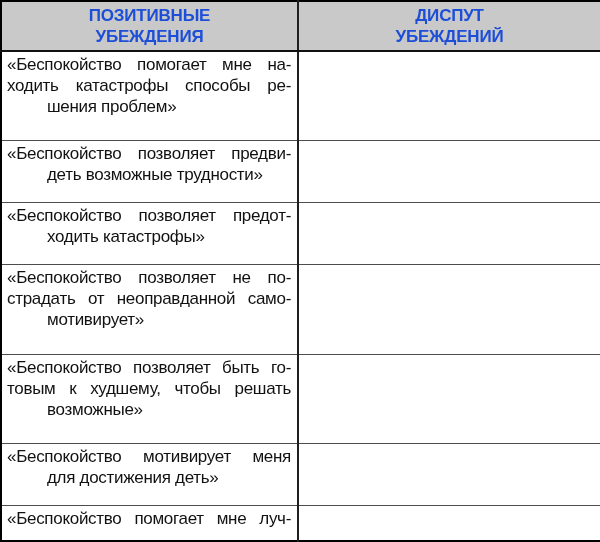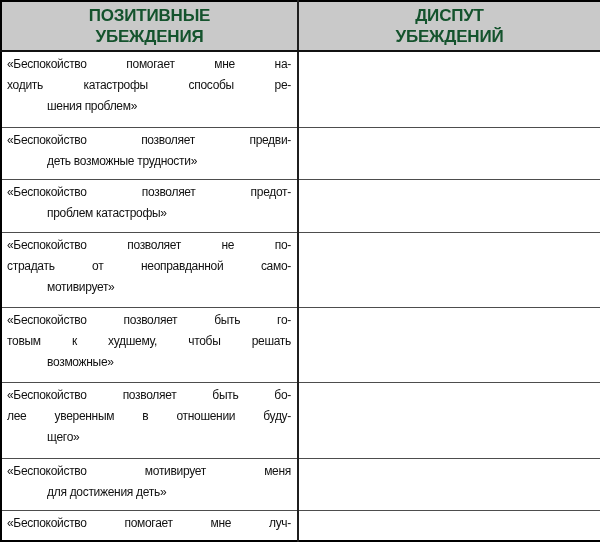--- a/index.html
+++ b/index.html
@@ -31,25 +31,25 @@
   }
   th {
     background: #c9c9c9;
     font-weight: bold;
     font-size: 17px;
     line-height: 21px;
     letter-spacing: -0.2px;
     text-align: center;
     padding: 3px 4px;
     white-space: pre-line;
-    color: #14532d;
+    color: #1d4ed8;
     border-bottom: 2px solid #111111;
   }
   td {
-    font-size: 12px;
+    font-size: 17px;
     line-height: 21px;
     letter-spacing: -0.3px;
     padding: 2px 6px 3px 5px;
     overflow: hidden;
   }
   th:first-child, td:first-child {
     border-right: 2px solid #1f1f1f;
   }
   
   .jl {
@@ -93,21 +93,21 @@
         <tr>
           <td>
             <div class="jl">«Беспокойство позволяет предви-</div>
             <div class="ll">деть возможные трудности»</div>
           </td>
           <td></td>
         </tr>
         <tr>
           <td>
             <div class="jl">«Беспокойство позволяет предот-</div>
-            <div class="ll">проблем катастрофы»</div>
+            <div class="ll">ходить катастрофы»</div>
           </td>
           <td></td>
         </tr>
         <tr>
           <td>
             <div class="jl">«Беспокойство  позволяет  не  по-</div>
             <div class="jl">страдать от неоправданной само-</div>
             <div class="ll">мотивирует»</div>
           </td>
           <td></td>
@@ -115,28 +115,20 @@
         <tr>
           <td>
             <div class="jl">«Беспокойство позволяет быть го-</div>
             <div class="jl">товым  к  худшему,  чтобы  решать</div>
             <div class="ll">возможные»</div>
           </td>
           <td></td>
         </tr>
         <tr>
           <td>
-            <div class="jl">«Беспокойство позволяет быть бо-</div>
-            <div class="jl">лее уверенным в отношении буду-</div>
-            <div class="ll">щего»</div>
-          </td>
-          <td></td>
-        </tr>
-        <tr>
-          <td>
             <div class="jl">«Беспокойство  мотивирует  меня</div>
             <div class="ll">для достижения деть»</div>
           </td>
           <td></td>
         </tr>
         <tr>
           <td>
             <div class="jl">«Беспокойство помогает мне луч-</div>
           </td>
           <td></td>

